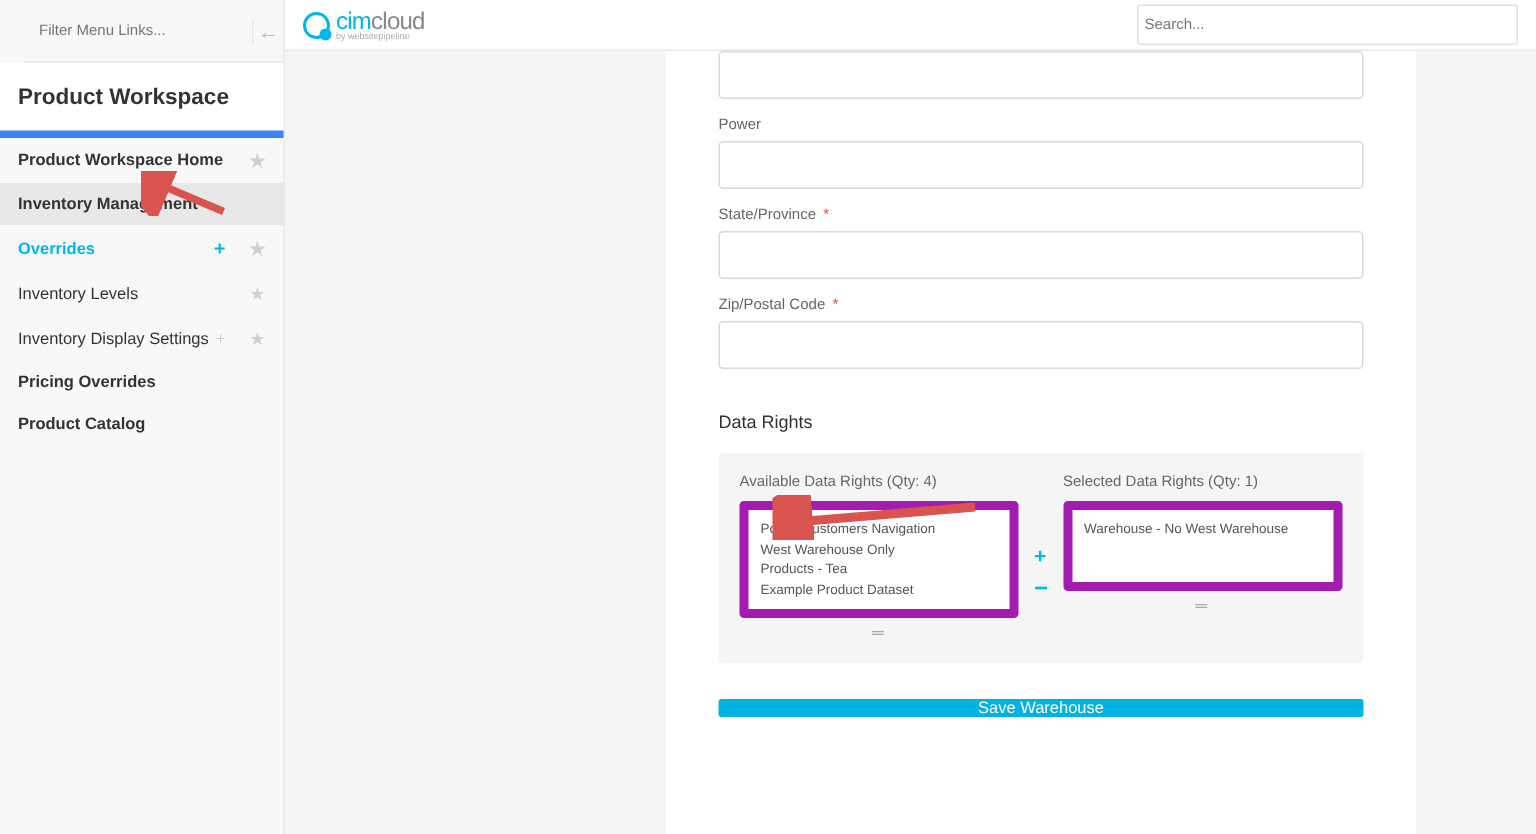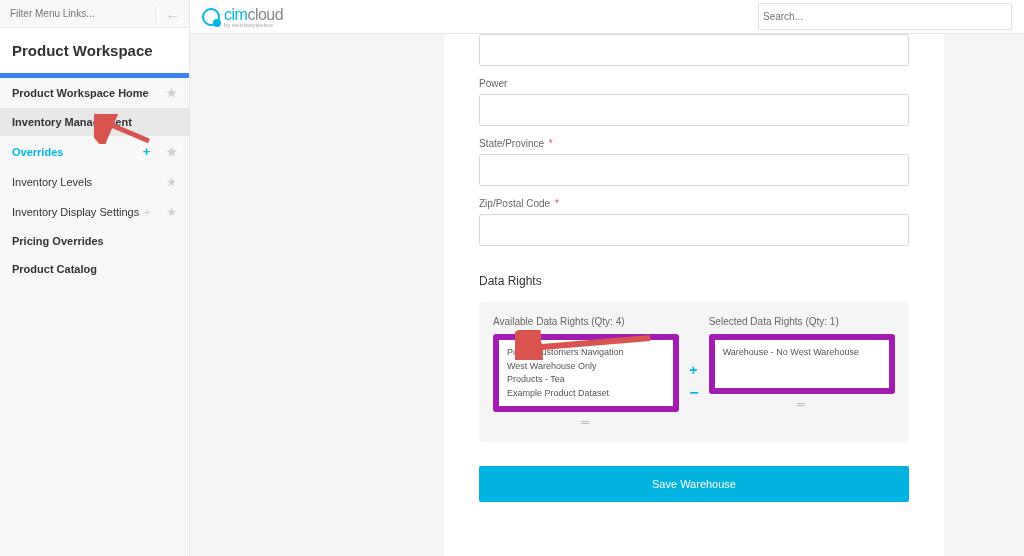--- a/index.html
+++ b/index.html
@@ -19,22 +19,23 @@
       width: 190px;
       background: #f8f8f8;
       border-right: 1px solid #e8e8e8;
       display: flex;
       flex-direction: column;
     }
     
     .filter-row {
       display: flex;
       align-items: center;
-      height: 28px;
+      height: 42px;
       border-bottom: 1px solid #e8e8e8;
+      margin-left: 16px;
     }
     
     .filter-input {
       flex: 1;
       border: none;
       background: transparent;
       padding: 0 10px;
       font-size: 10px;
       color: #999;
       height: 100%;
@@ -305,21 +306,20 @@
       text-align: center;
       color: #aaa;
       font-size: 11px;
       margin-top: 4px;
       letter-spacing: 2px;
     }
     
     .save-button {
       margin-top: 24px;
       width: 100%;
-      padding: 12px;
       background: #00b3e0;
       color: #fff;
       border: none;
       font-size: 11px;
       cursor: pointer;
       border-radius: 2px;
     }
     
     .arrow-overlay {
       position: absolute;

